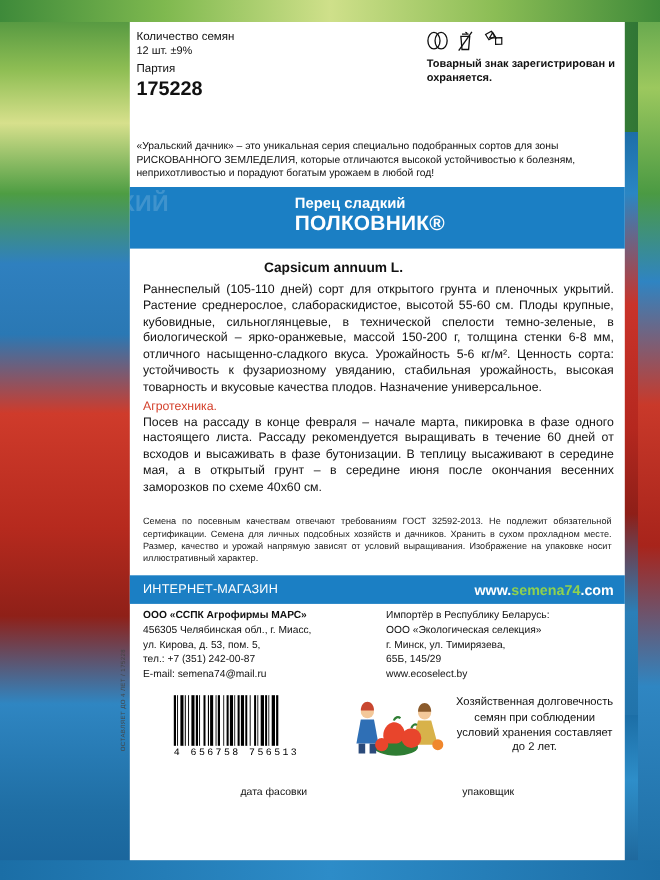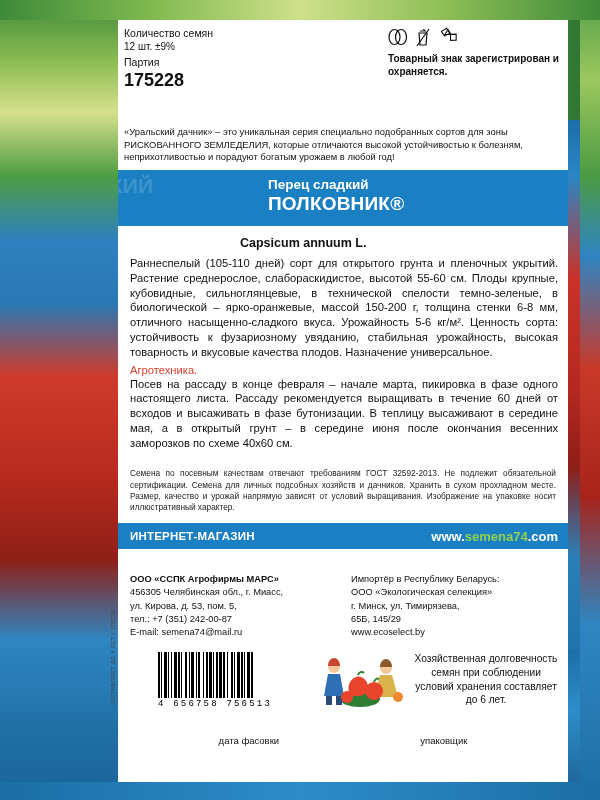--- a/index.html
+++ b/index.html
@@ -228,33 +228,33 @@
     color: #fff;
     height: 26px;
     display: flex;
     align-items: center;
     justify-content: space-between;
     padding: 0 10px 0 12px;
     box-sizing: border-box;
   }
   .shop-bar .label {
     font-size: 11.5px;
-    font-weight: bold;
+    font-weight: normal;
     letter-spacing: .2px;
   }
   .shop-bar .site {
     font-size: 13px;
     font-weight: bold;
   }
   .shop-bar .site .green { color: #8fd14f; }
 
   
   .contacts {
     display: flex;
-    padding: 24px 10px 0 12px;
+    padding: 4px 10px 0 12px;
     gap: 14px;
   }
   .contacts .col {
     font-size: 9.3px;
     line-height: 1.42;
     color: #111;
     width: 50%;
   }
   .contacts .col b { font-size: 9.3px; }
 
@@ -482,21 +482,21 @@
           <path d="M66 20c0-5 3-8 6-8s6 3 6 8" fill="#8a5a2b"></path>
           <path d="M66 28h12l6 22H60l6-22z" fill="#d8b24a"></path>
           <circle cx="60" cy="44" r="9" fill="#e8452c"></circle>
           <path d="M60 35c1-3 3-4 5-3" stroke="#2f7d33" stroke-width="2" fill="none"></path>
 
           <circle cx="33" cy="50" r="6" fill="#e8452c"></circle>
           <circle cx="84" cy="50" r="5" fill="#f0872c"></circle>
         </svg>
       </div>
 
-      <div class="storage">Хозяйственная долговечность семян при соблюдении условий хранения составляет до 6 лет.</div>
+      <div class="storage">Хозяйственная долговечность семян при соблюдении условий хранения составляет до 2 лет.</div>
     </div>
 
     <div class="foot-labels">
       <span>дата фасовки</span>
       <span>упаковщик</span>
     </div>
 
   </div>
 </div>
 

